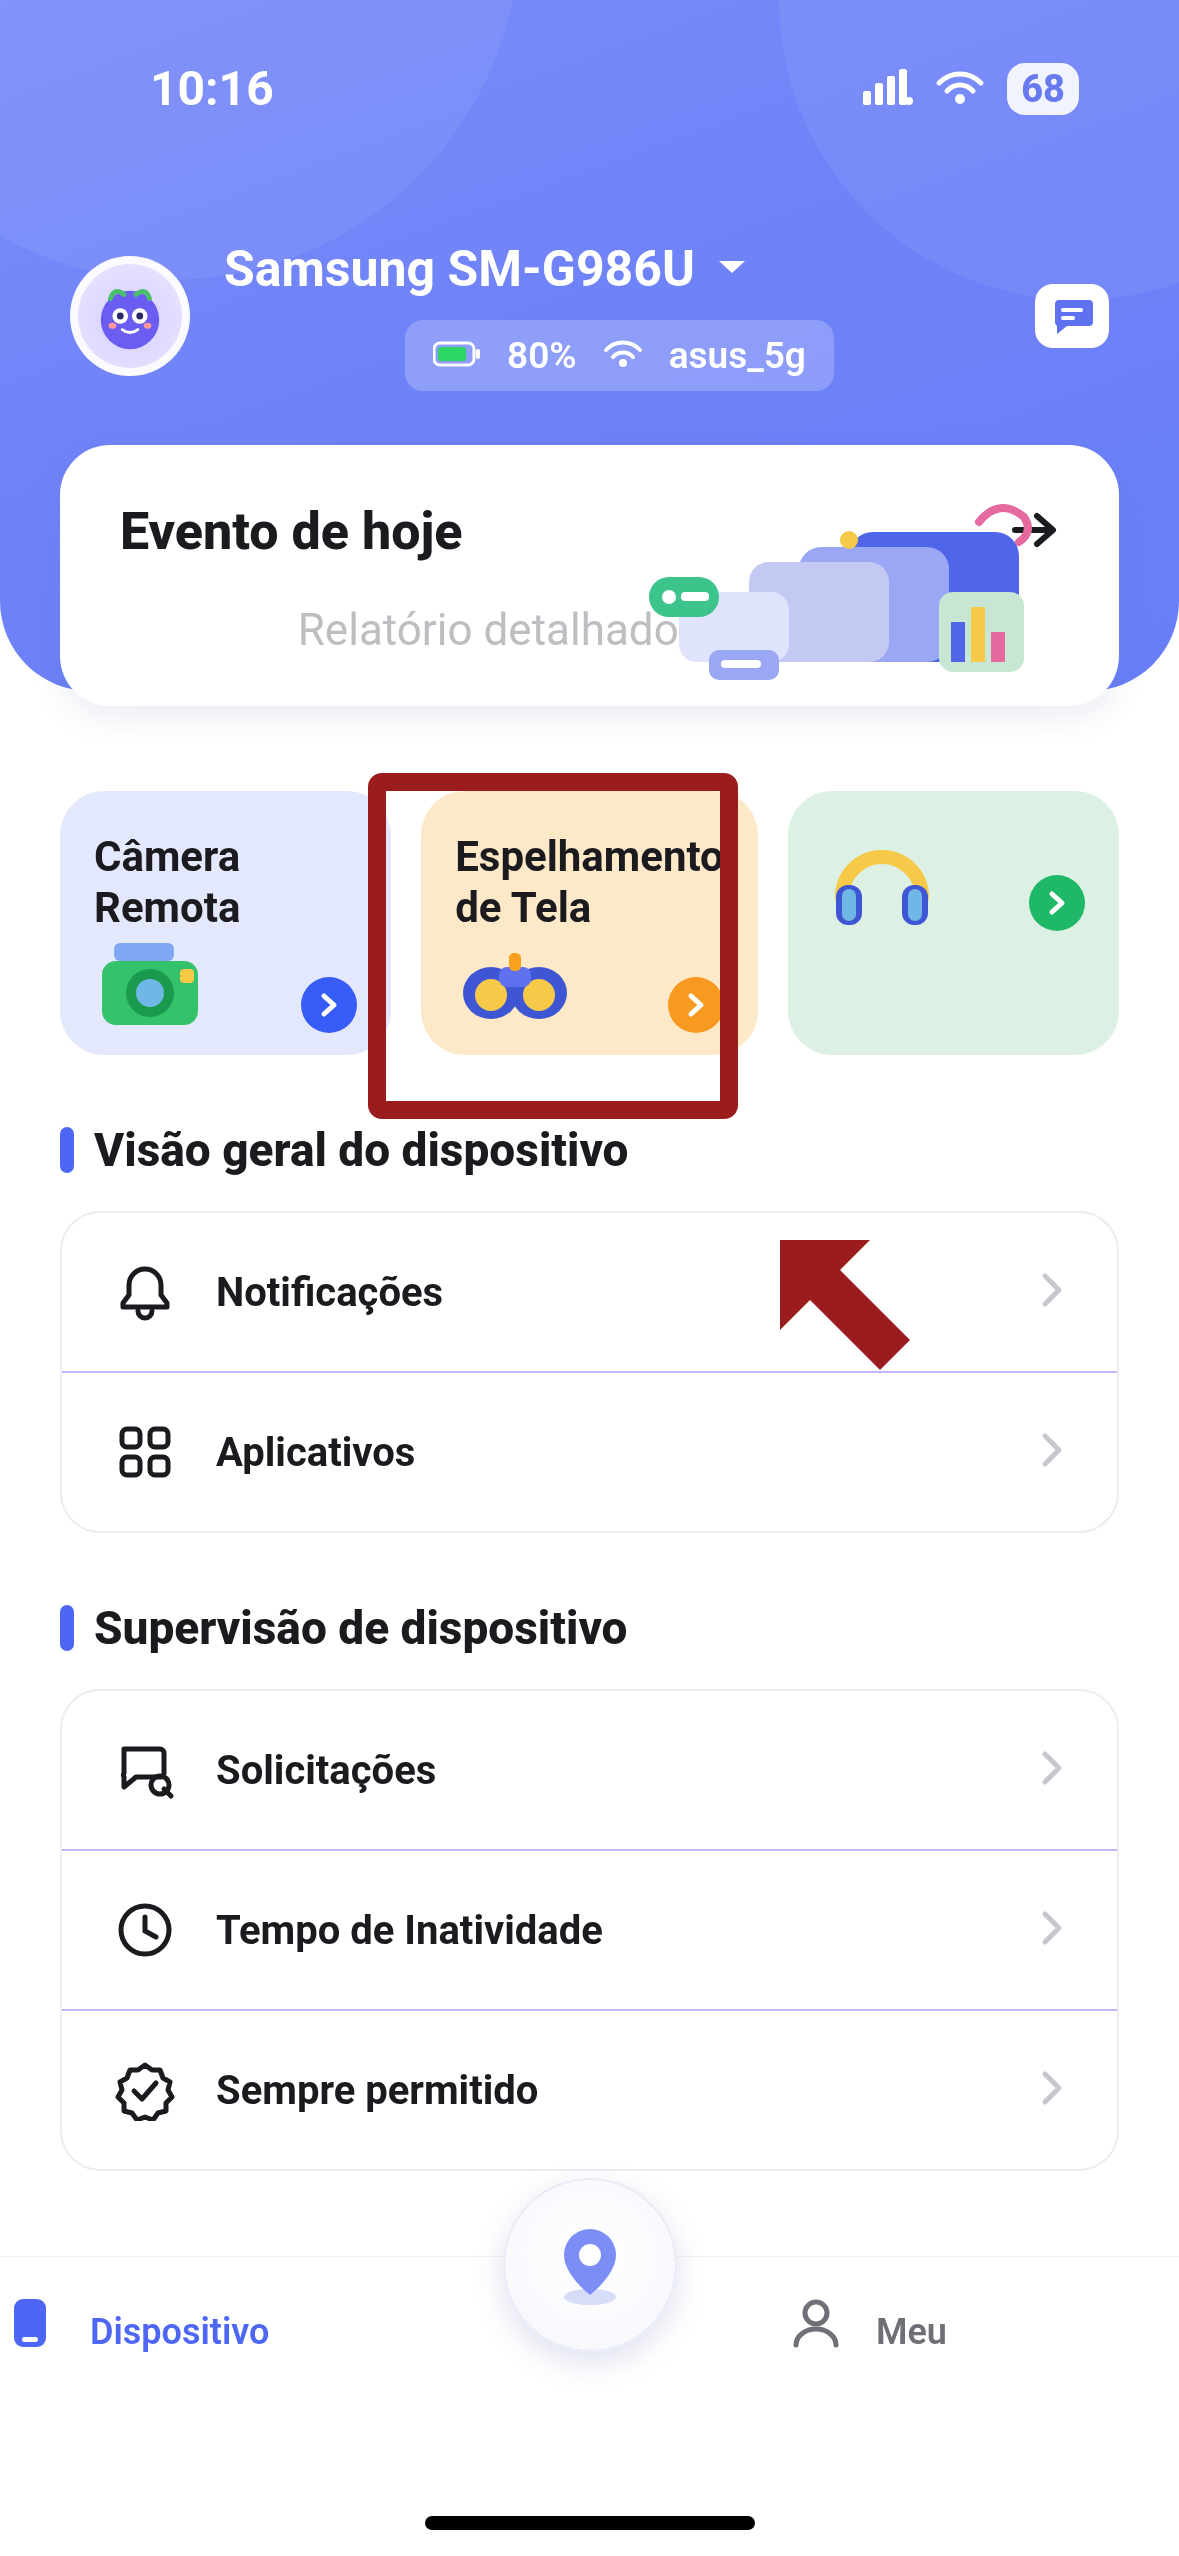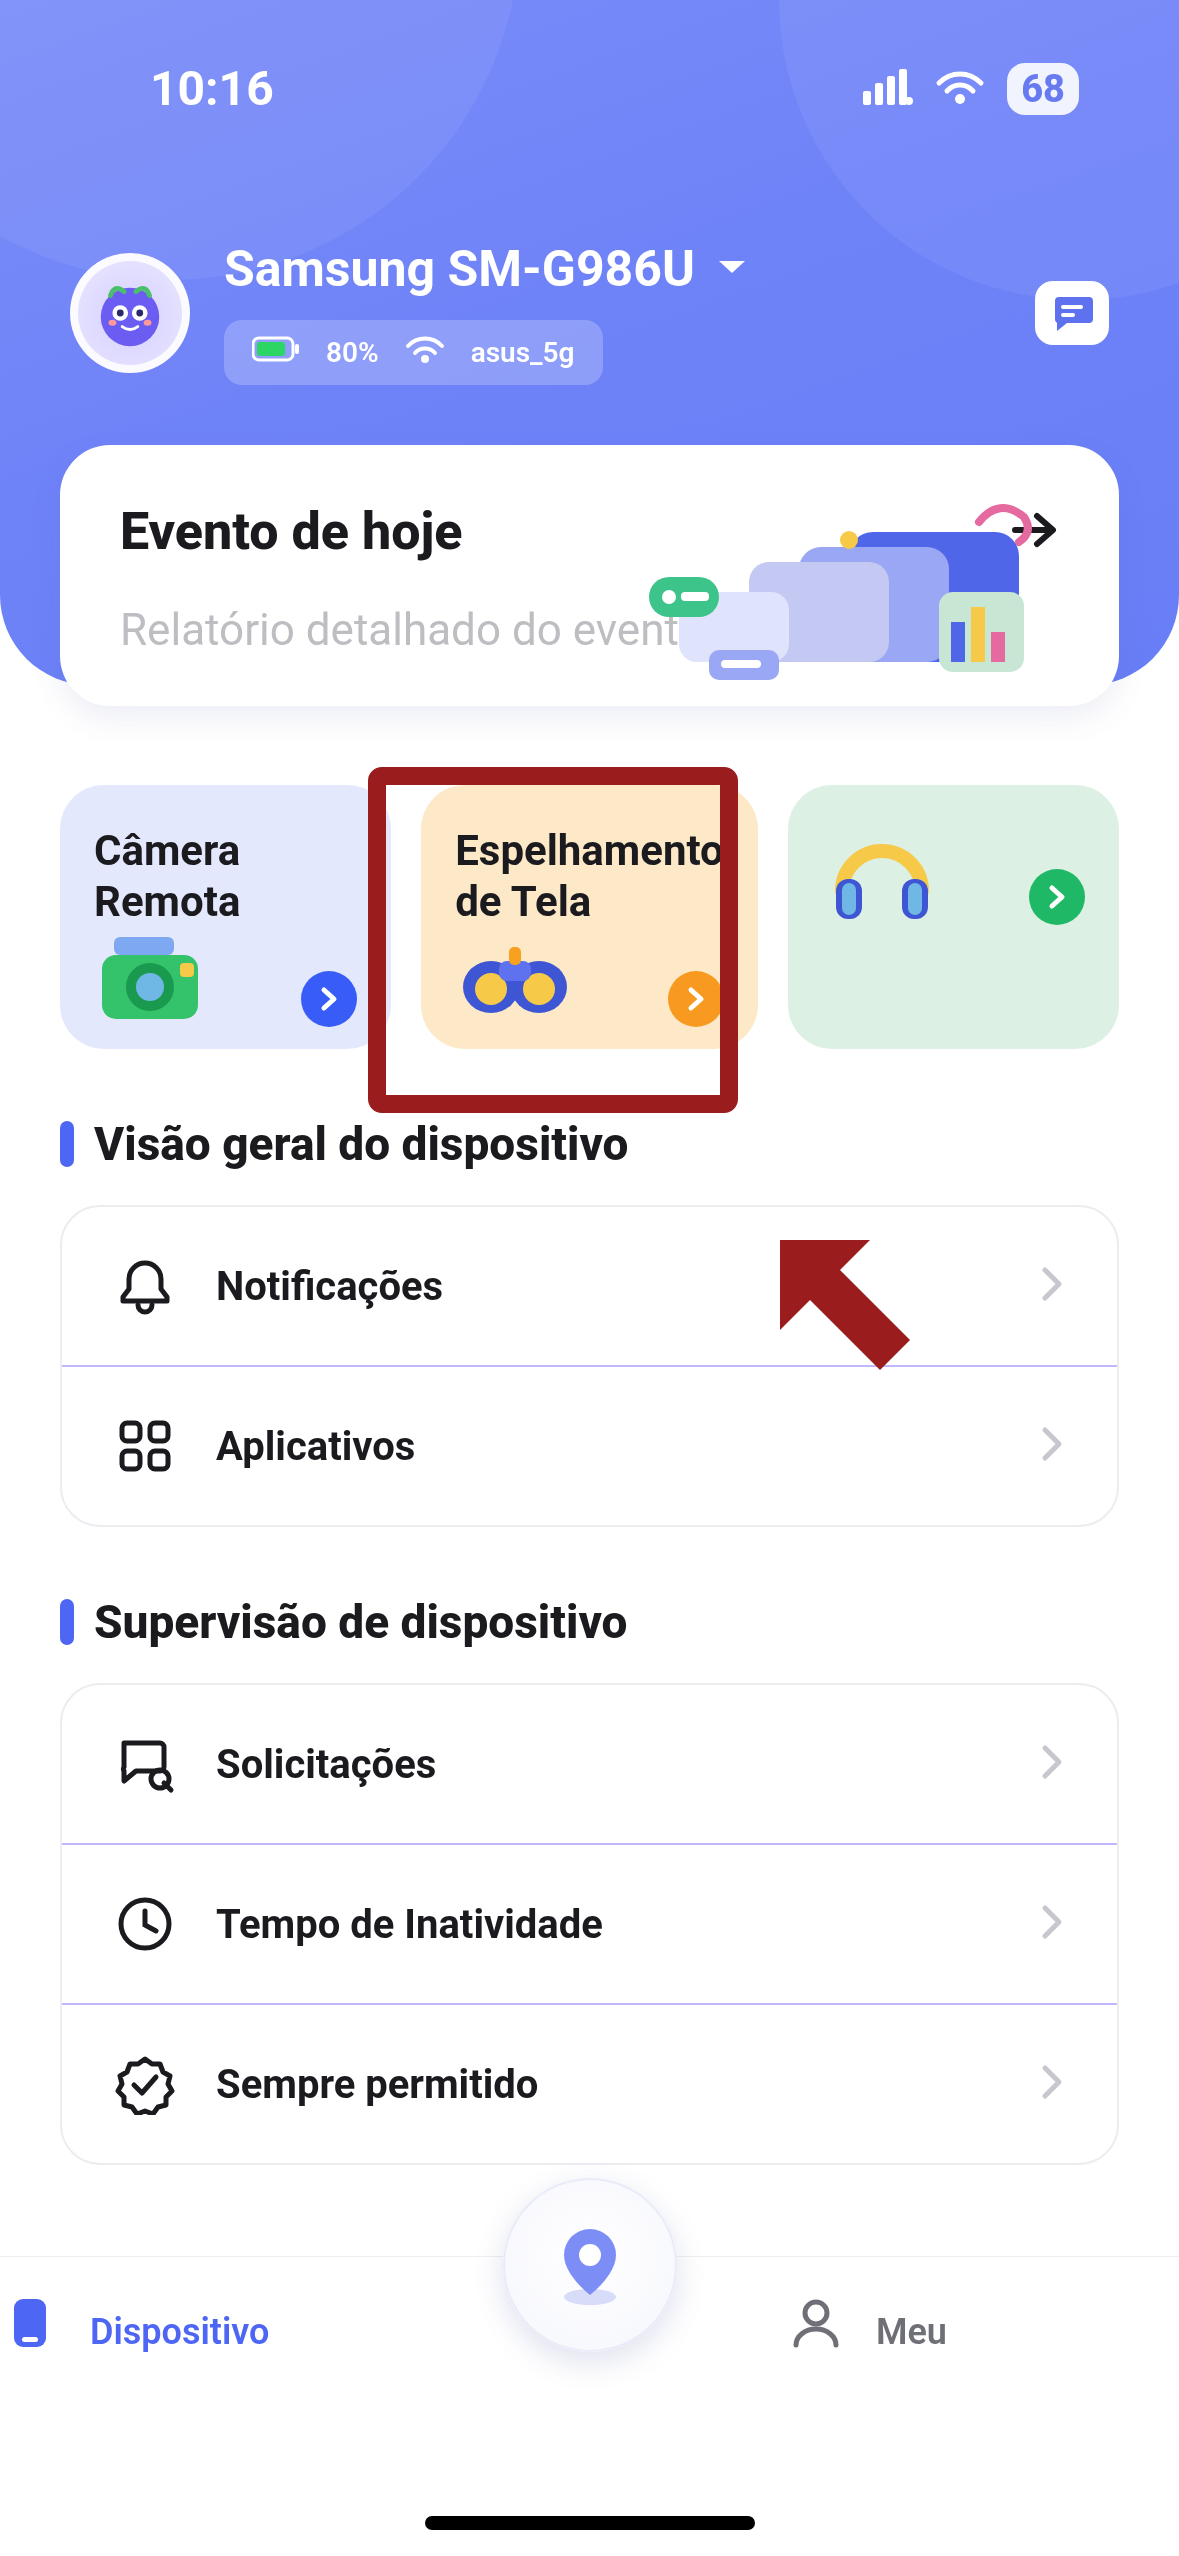--- a/index.html
+++ b/index.html
@@ -8,20 +8,21 @@
   
   .hero {
     position: relative;
     width: 100%;
     padding-top: 130px;
     background: linear-gradient(160deg, #7b8df9 0%, #6f83f8 45%, #687ef6 100%);
     border-bottom-left-radius: 90px;
     border-bottom-right-radius: 90px;
     overflow: visible;
     padding-bottom: 300px;
+    text-align: center;
   }
   
   .hero::before, .hero::after {
     content: "";
     position: absolute;
     border-radius: 50%;
     background: rgba(255,255,255,0.06);
   }
   .hero::before { width: 700px; height: 700px; top: -420px; left: -180px; }
   .hero::after  { width: 600px; height: 600px; top: -300px; right: -200px; }
@@ -69,21 +70,21 @@
   .avatar svg { width: 78px; height: 78px; }
   .device-info { margin-left: 34px; flex: 1; }
   .device-name-row { display: flex; align-items: center; gap: 22px; }
   .device-name { font-size: 50px; font-weight: 700; }
   .status-chip {
     display: inline-flex; align-items: center; gap: 26px;
     margin-top: 22px;
     background: rgba(255,255,255,0.22);
     padding: 14px 28px;
     border-radius: 18px;
-    font-size: 28px;
+    font-size: 37px;
     font-weight: 600;
   }
   .chat-btn {
     width: 74px; height: 64px;
     border-radius: 18px;
     background: #fff;
     display: flex; align-items: center; justify-content: center;
     flex-shrink: 0;
     margin-left: 20px;
   }

